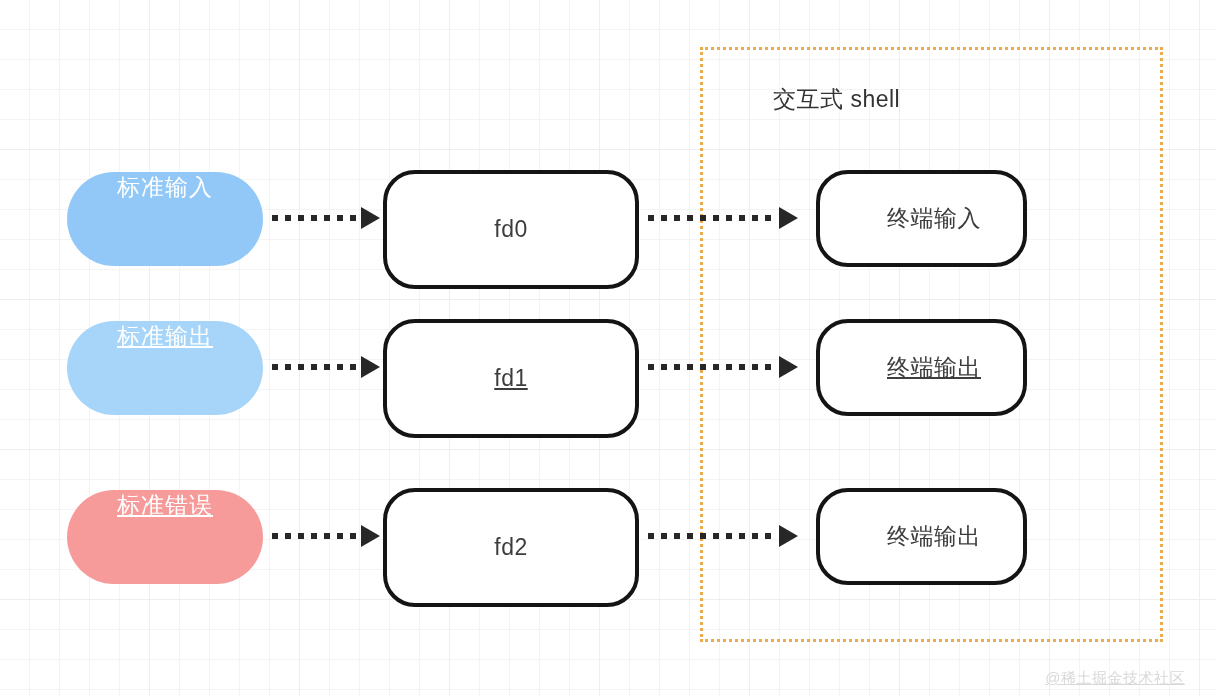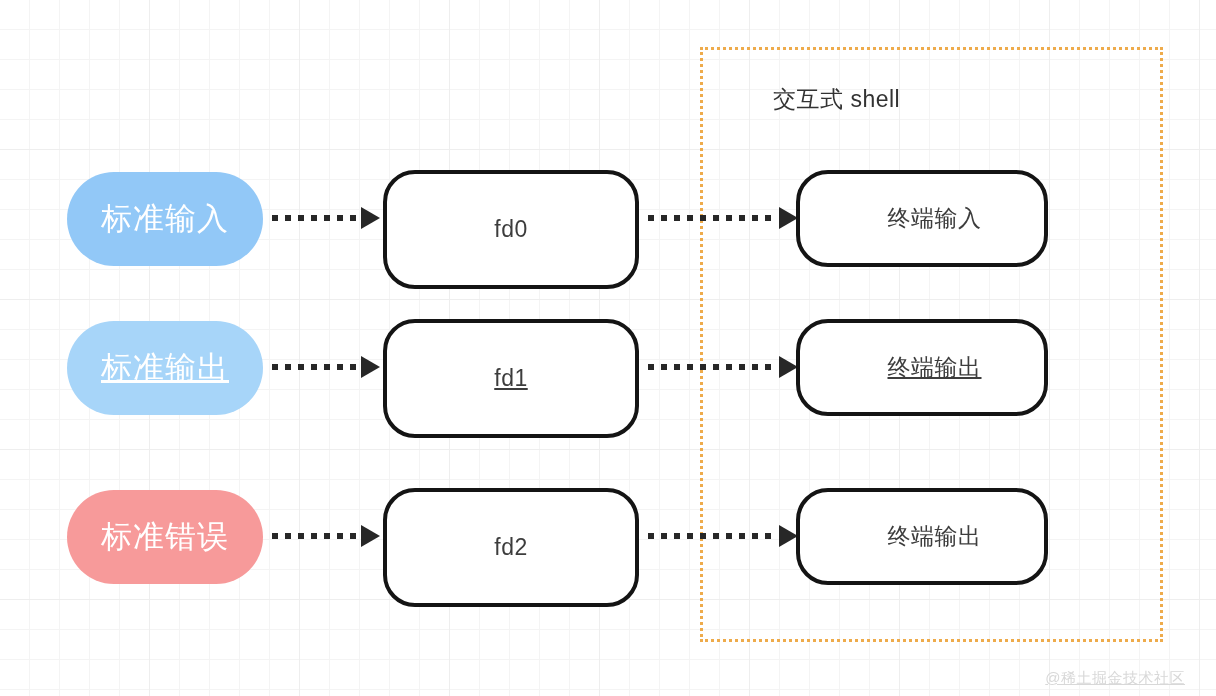--- a/index.html
+++ b/index.html
@@ -55,24 +55,23 @@
   }
 
   
   .pill {
     position: absolute;
     left: 67px;
     width: 196px;
     height: 94px;
     border-radius: 47px;
     display: flex;
-    align-items: center;
     justify-content: center;
     color: #ffffff;
-    font-size: 31px;
+    font-size: 23px;
     letter-spacing: 1px;
     box-sizing: border-box;
   }
 
   
   .obox {
     position: absolute;
     box-sizing: border-box;
     background: #ffffff;
     border: 4px solid #141414;
@@ -83,22 +82,22 @@
     color: #3d3d3d;
     font-size: 23px;
     letter-spacing: 0.5px;
   }
   .obox.fd {
     left: 383px;
     width: 256px;
     height: 119px;
   }
   .obox.term {
-    left: 796px;
-    width: 252px;
+    left: 816px;
+    width: 211px;
     height: 97px;
     padding-left: 25px;
   }
 
   
   .row1 { top: 170px; }
   .row2 { top: 319px; text-decoration: underline; }
   .row3 { top: 488px; }
   .pill.row1 { top: 172px; }
   .pill.row2 { top: 321px; }
@@ -183,21 +182,21 @@
     <span>fd1</span>
   </div>
   <div class="arrow a2 r2">
     <span class="line"></span>
     <span class="head"></span>
   </div>
   <div class="obox term row2">
     <span>终端输出</span>
   </div>
 
-  <div class="pill row3" style="background:#F79A9A;">
+  <div class="pill row3" style="background:#F79A9A;text-decoration:underline;">
     <span>标准错误</span>
   </div>
   <div class="arrow a1 r3">
     <span class="line"></span>
     <span class="head"></span>
   </div>
   <div class="obox fd row3">
     <span>fd2</span>
   </div>
   <div class="arrow a2 r3">

